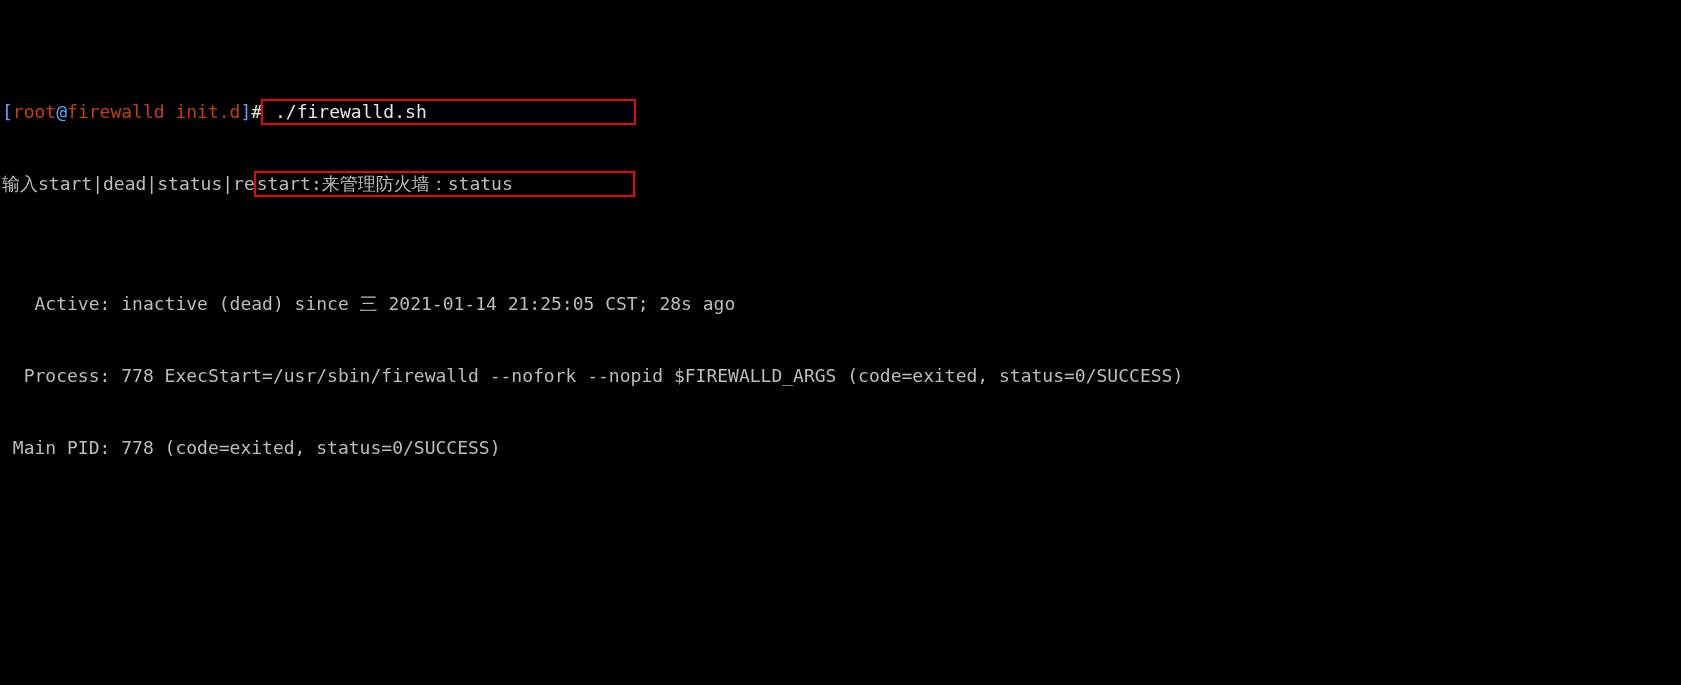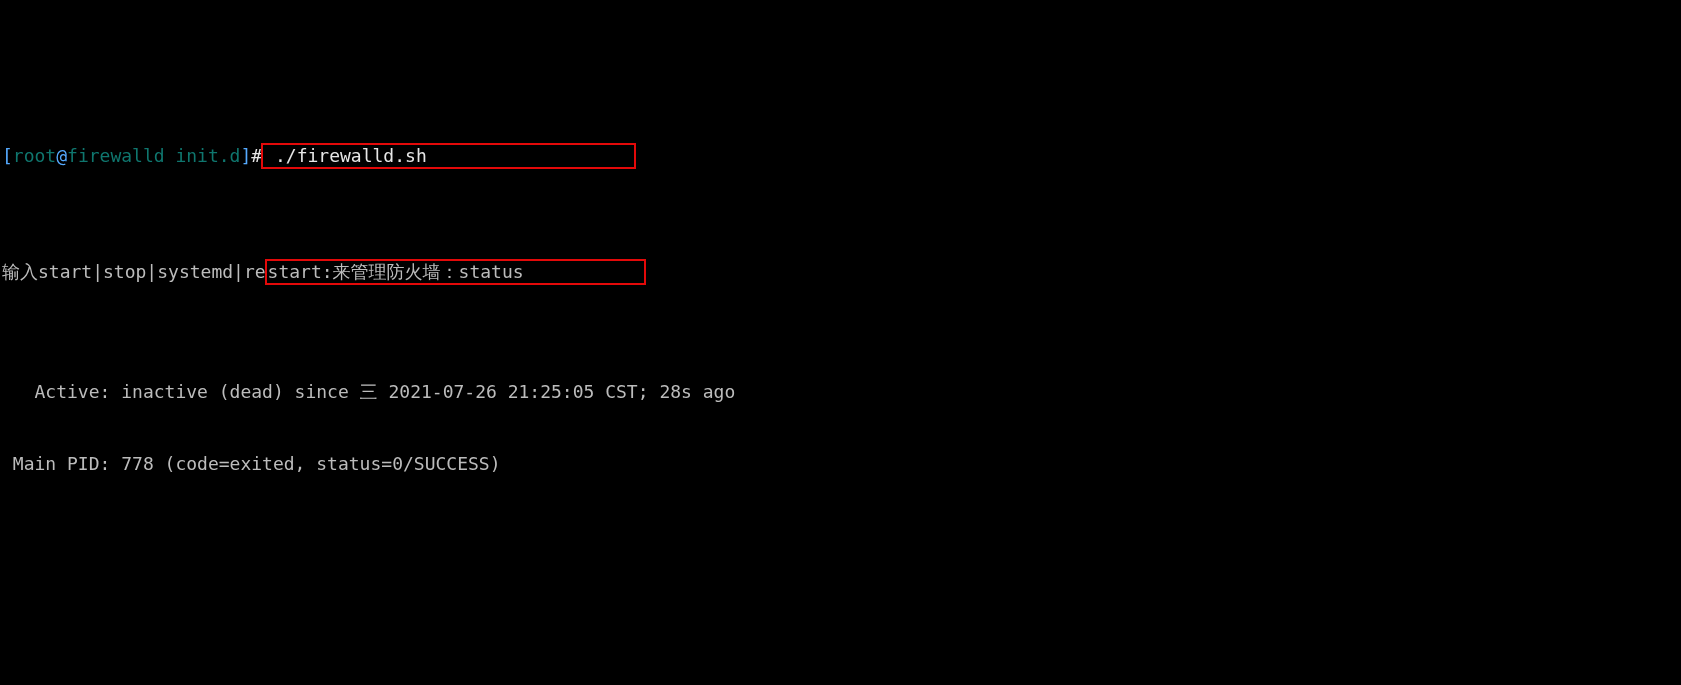--- a/index.html
+++ b/index.html
@@ -13,42 +13,42 @@
     width: 1681px;
     height: 685px;
     overflow: hidden;
   }
   .term {
     padding: 4px 2px;
     white-space: pre;
   }
   .ln { display: block; }
   .blue  { color: #55aaff; }
-  .cyan  { color: #0f766e; text-align: center; }
+  .cyan  { color: #c2410c; text-align: center; }
   .white { color: #e6e6e6; }
   .gray  { color: #bcbcbc; }
   .bullet { color: #ffffff; }
   .boxed {
     outline: 2px solid #e30909;
     outline-offset: -1px;
-    margin-top: 44px;
   }
   .cmdwrap { display: inline-block; padding: 0 2px; }
 </style>
 </head>
 <body>
 
 <div class="term">
 
   
   <span class="ln"><span class="blue">[</span><span class="cyan">root</span><span class="blue">@</span><span class="cyan">firewalld</span><span class="blue"> </span><span class="cyan">init.d</span><span class="blue">]</span><span class="white">#</span><span class="cmdwrap boxed"> <span class="white">./firewalld.sh</span>                   </span></span>
-  <span class="ln"><span class="gray">输入start|stop|systemd|re</span><span class="cmdwrap boxed"><span class="gray">start:来管理防火墙：status</span>           </span></span>
+  <span class="ln"><span class="gray">输入start|dead|status|re</span><span class="cmdwrap boxed"><span class="gray">start:来管理防火墙：status</span>           </span></span>
 
   
-  <span class="ln gray">   Active: inactive (dead) since 三 2021-07-26 21:25:05 CST; 28s ago</span>
+  <span class="ln gray">   Active: inactive (dead) since 三 2021-01-14 21:25:05 CST; 28s ago</span>
+  <span class="ln gray">  Process: 778 ExecStart=/usr/sbin/firewalld --nofork --nopid $FIREWALLD_ARGS (code=exited, status=0/SUCCESS)</span>
   <span class="ln gray"> Main PID: 778 (code=exited, status=0/SUCCESS)</span>
   
 
   
   
   
   
   
   
   

